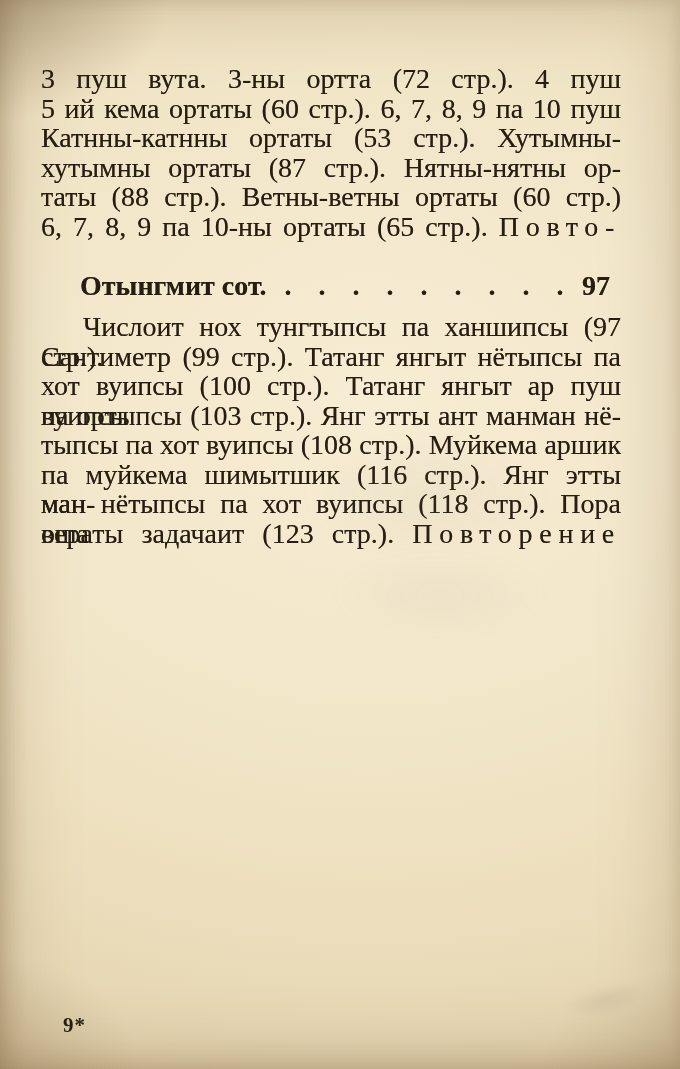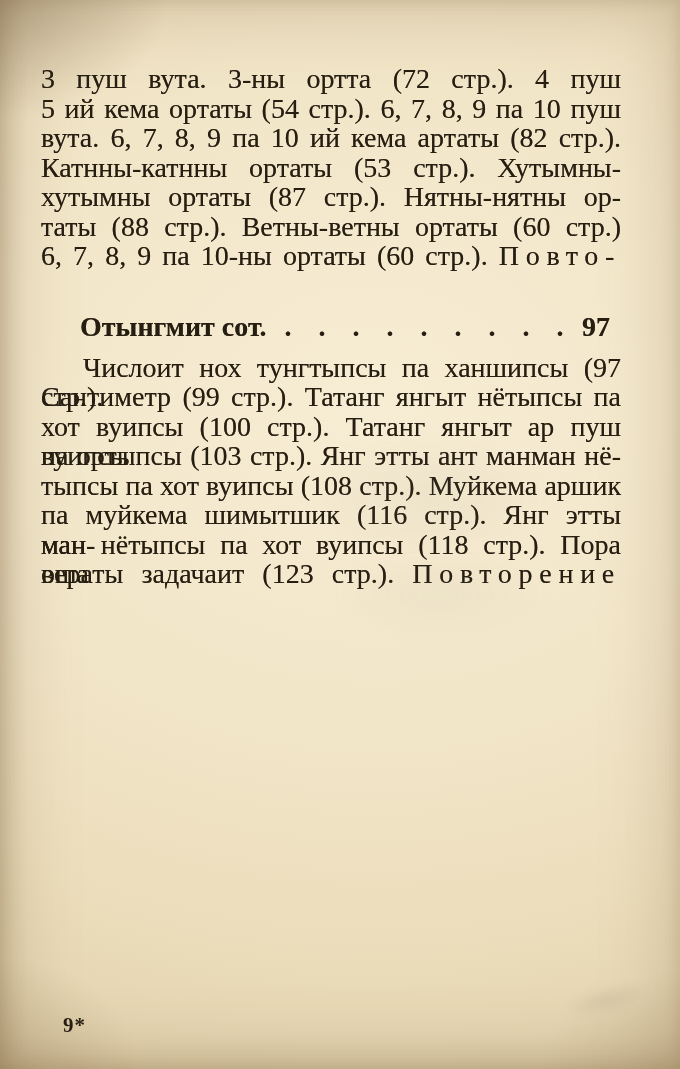--- a/index.html
+++ b/index.html
@@ -33,21 +33,21 @@
     text-align:justify;
     text-align-last:justify;
     white-space:normal;
     height:29.5px;overflow:visible;
   }
   .line.last{text-align-last:left;}
   .line.indent{text-indent:42px;}
   .sp{letter-spacing:.24em;}
   .heading{
     display:flex;align-items:baseline;
-    margin-top:41px;height:30px;line-height:30px;
+    margin-top:30px;height:30px;line-height:30px;
     font-weight:bold;
   }
   .h-title{margin-left:39px;white-space:nowrap;}
   .h-dots{
     flex:1 1 auto;overflow:hidden;white-space:nowrap;
     letter-spacing:27px;margin-left:18px;margin-right:8px;
     font-weight:bold;
   }
   .h-page{padding-right:11px;font-weight:bold;font-family:Liberation Serif, serif;}
   .para2{margin-top:11px;}
@@ -69,26 +69,25 @@
 </style>
 </head>
 <body>
 
 <div class="page">
 
   <div class="text-block">
 
     <div class="para">
       <div class="line"><span>3 пуш вута. 3-ны ортта (72 стр.). 4 пуш</span> <span class="sp"></span> <span></span></div>
-      <div class="line"><span>5 ий кема ортаты (54 стр.). 6, 7, 8, 9 па 10 пуш</span> <span class="sp"></span> <span></span></div>
-      <div class="line"><span>вута. 6, 7, 8, 9 па 10 ий кема артаты (82 стр.).</span> <span class="sp"></span> <span></span></div>
+      <div class="line"><span>5 ий кема ортаты (60 стр.). 6, 7, 8, 9 па 10 пуш</span> <span class="sp"></span> <span></span></div>
       <div class="line"><span>Катнны-катнны ортаты (53 стр.). Хутымны-</span> <span class="sp"></span> <span></span></div>
       <div class="line"><span>хутымны ортаты (87 стр.). Нятны-нятны ор-</span> <span class="sp"></span> <span></span></div>
       <div class="line"><span>таты (88 стр.). Ветны-ветны ортаты (60 стр.)</span> <span class="sp"></span> <span></span></div>
-      <div class="line"><span>6, 7, 8, 9 па 10-ны ортаты (60 стр.).</span> <span class="sp">Повто-</span> <span></span></div>
+      <div class="line"><span>6, 7, 8, 9 па 10-ны ортаты (65 стр.).</span> <span class="sp">Повто-</span> <span></span></div>
     </div>
 
     <div class="heading">
       <span class="h-title">Отынгмит сот.</span>
       <span class="h-dots">.........</span>
       <span class="h-page">97</span>
     </div>
 
     <div class="para para2">
       <div class="line indent"><span>Числоит нох тунгтыпсы па ханшипсы (97 стр.).</span> <span class="sp"></span> <span></span></div>

